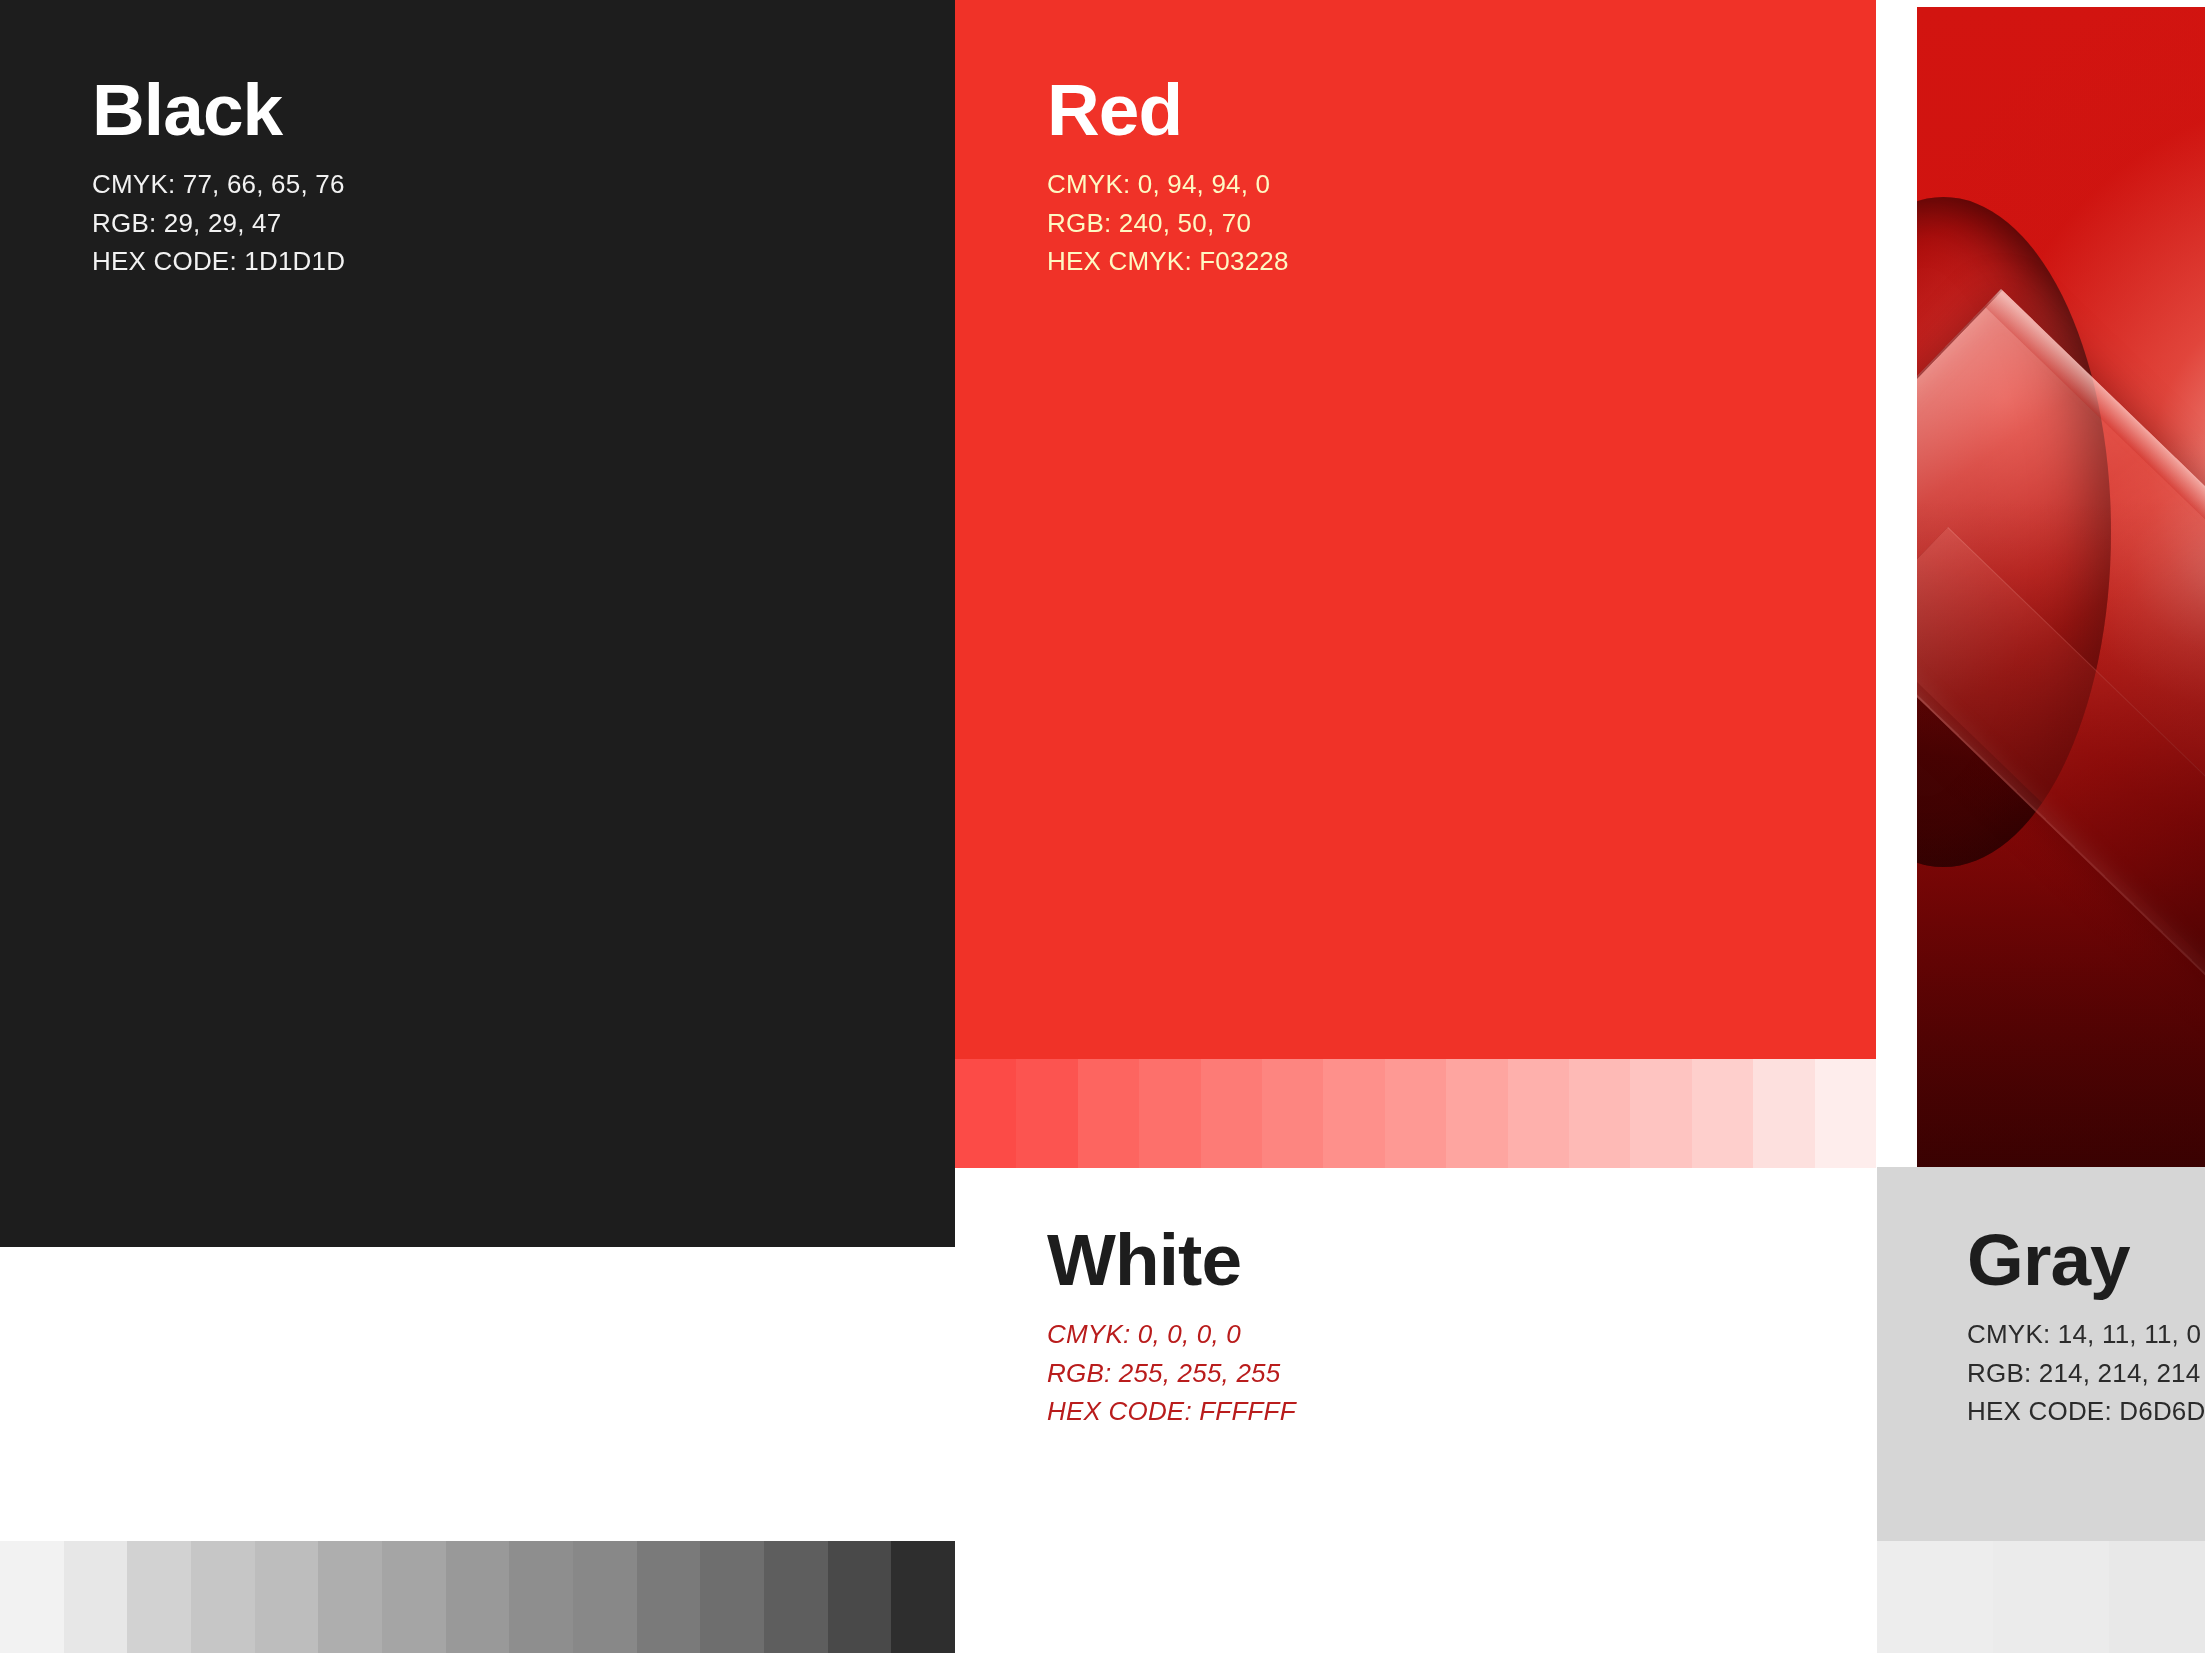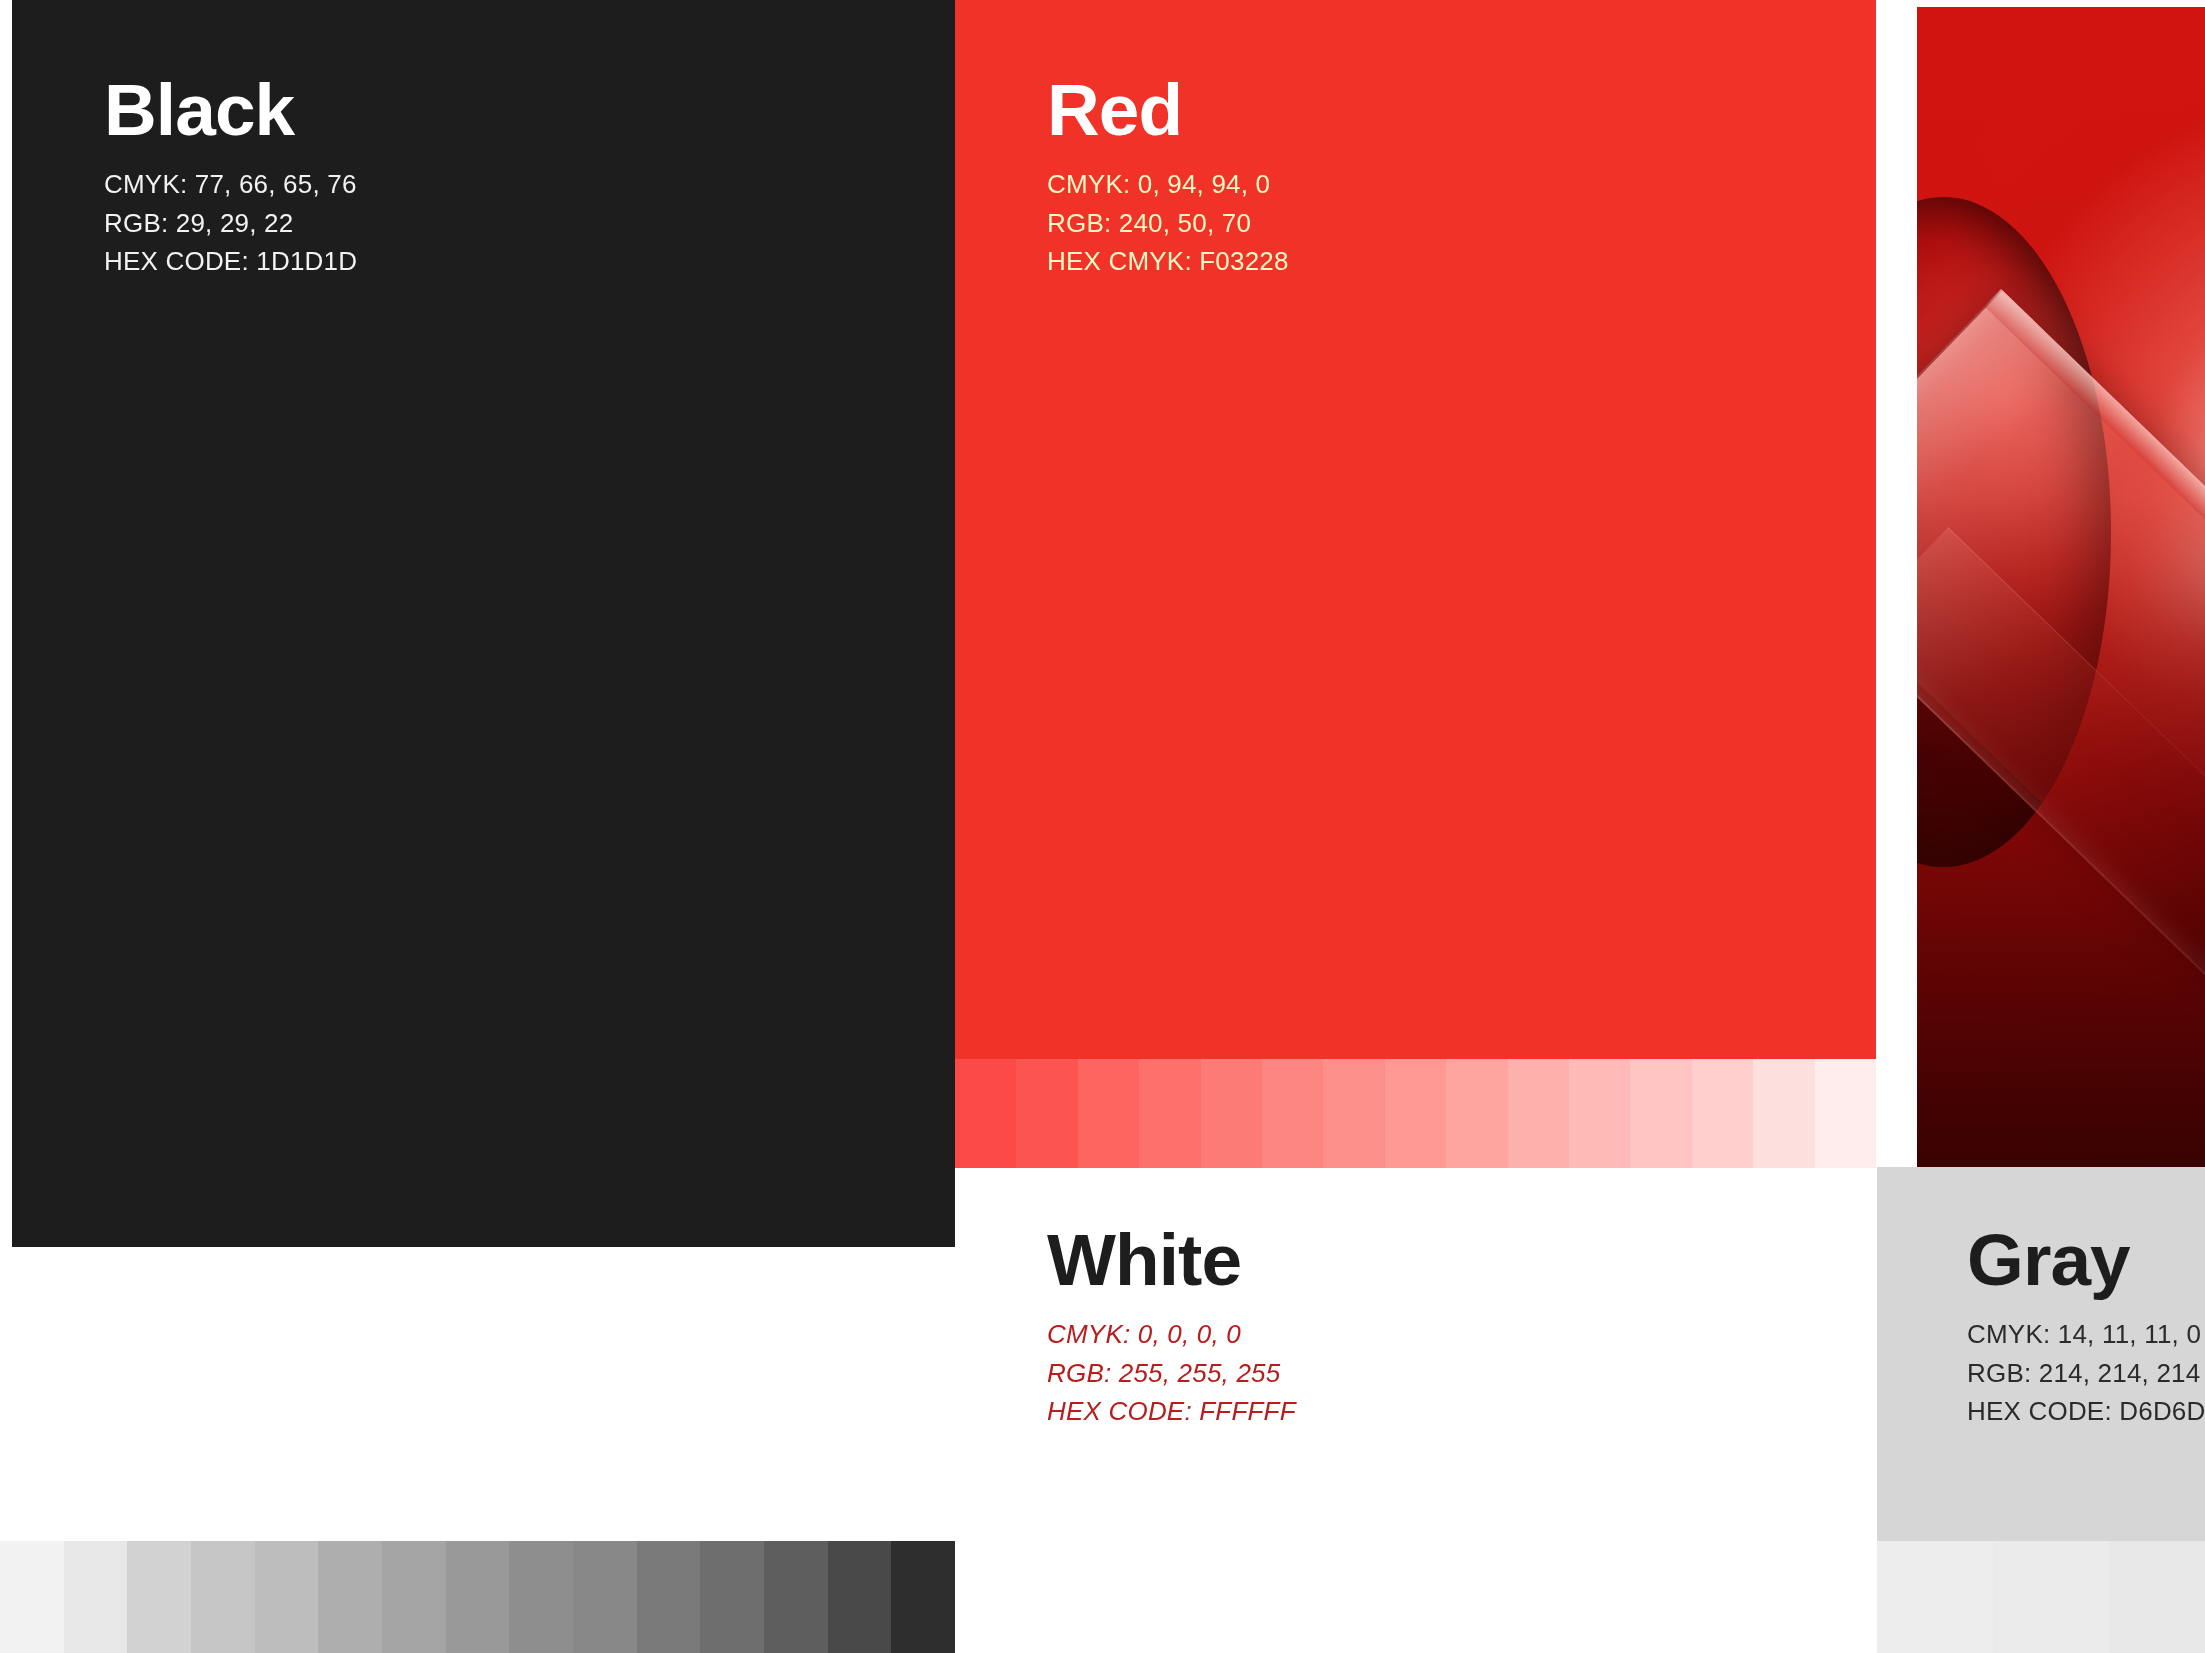--- a/index.html
+++ b/index.html
@@ -26,21 +26,21 @@
     font-weight:300;
     font-size:26px;
     line-height:1.47;
     letter-spacing:0.2px;
     white-space:nowrap;
     margin:0;
   }
 
   
   #black-panel{
-    left:12px;top:0;width:955px;height:1247px;
+    left:0;top:0;width:955px;height:1247px;
     background:#1D1D1D;
   }
   #black-panel .text-block{
     position:absolute;left:92px;top:73px;color:#ffffff;
   }
   #black-panel .panel-title{color:#ffffff;}
   #black-panel .spec-line{color:#f2f2f2;}
 
   
   #black-ramp{
@@ -165,21 +165,21 @@
 </style>
 </head>
 <body>
 
 <div class="board">
 
   <section class="panel" id="black-panel">
     <div class="text-block">
       <h1 class="panel-title">Black</h1>
       <p class="spec-line">CMYK: 77, 66, 65, 76</p>
-      <p class="spec-line">RGB: 29, 29, 22</p>
+      <p class="spec-line">RGB: 29, 29, 47</p>
       <p class="spec-line">HEX CODE: 1D1D1D</p>
     </div>
   </section>
 
   <div id="black-ramp">
       <div class="swatch" style="background: rgb(242, 242, 242);"></div>
       <div class="swatch" style="background: rgb(231, 231, 231);"></div>
       <div class="swatch" style="background: rgb(210, 210, 210);"></div>
       <div class="swatch" style="background: rgb(198, 198, 198);"></div>
       <div class="swatch" style="background: rgb(189, 189, 189);"></div>

